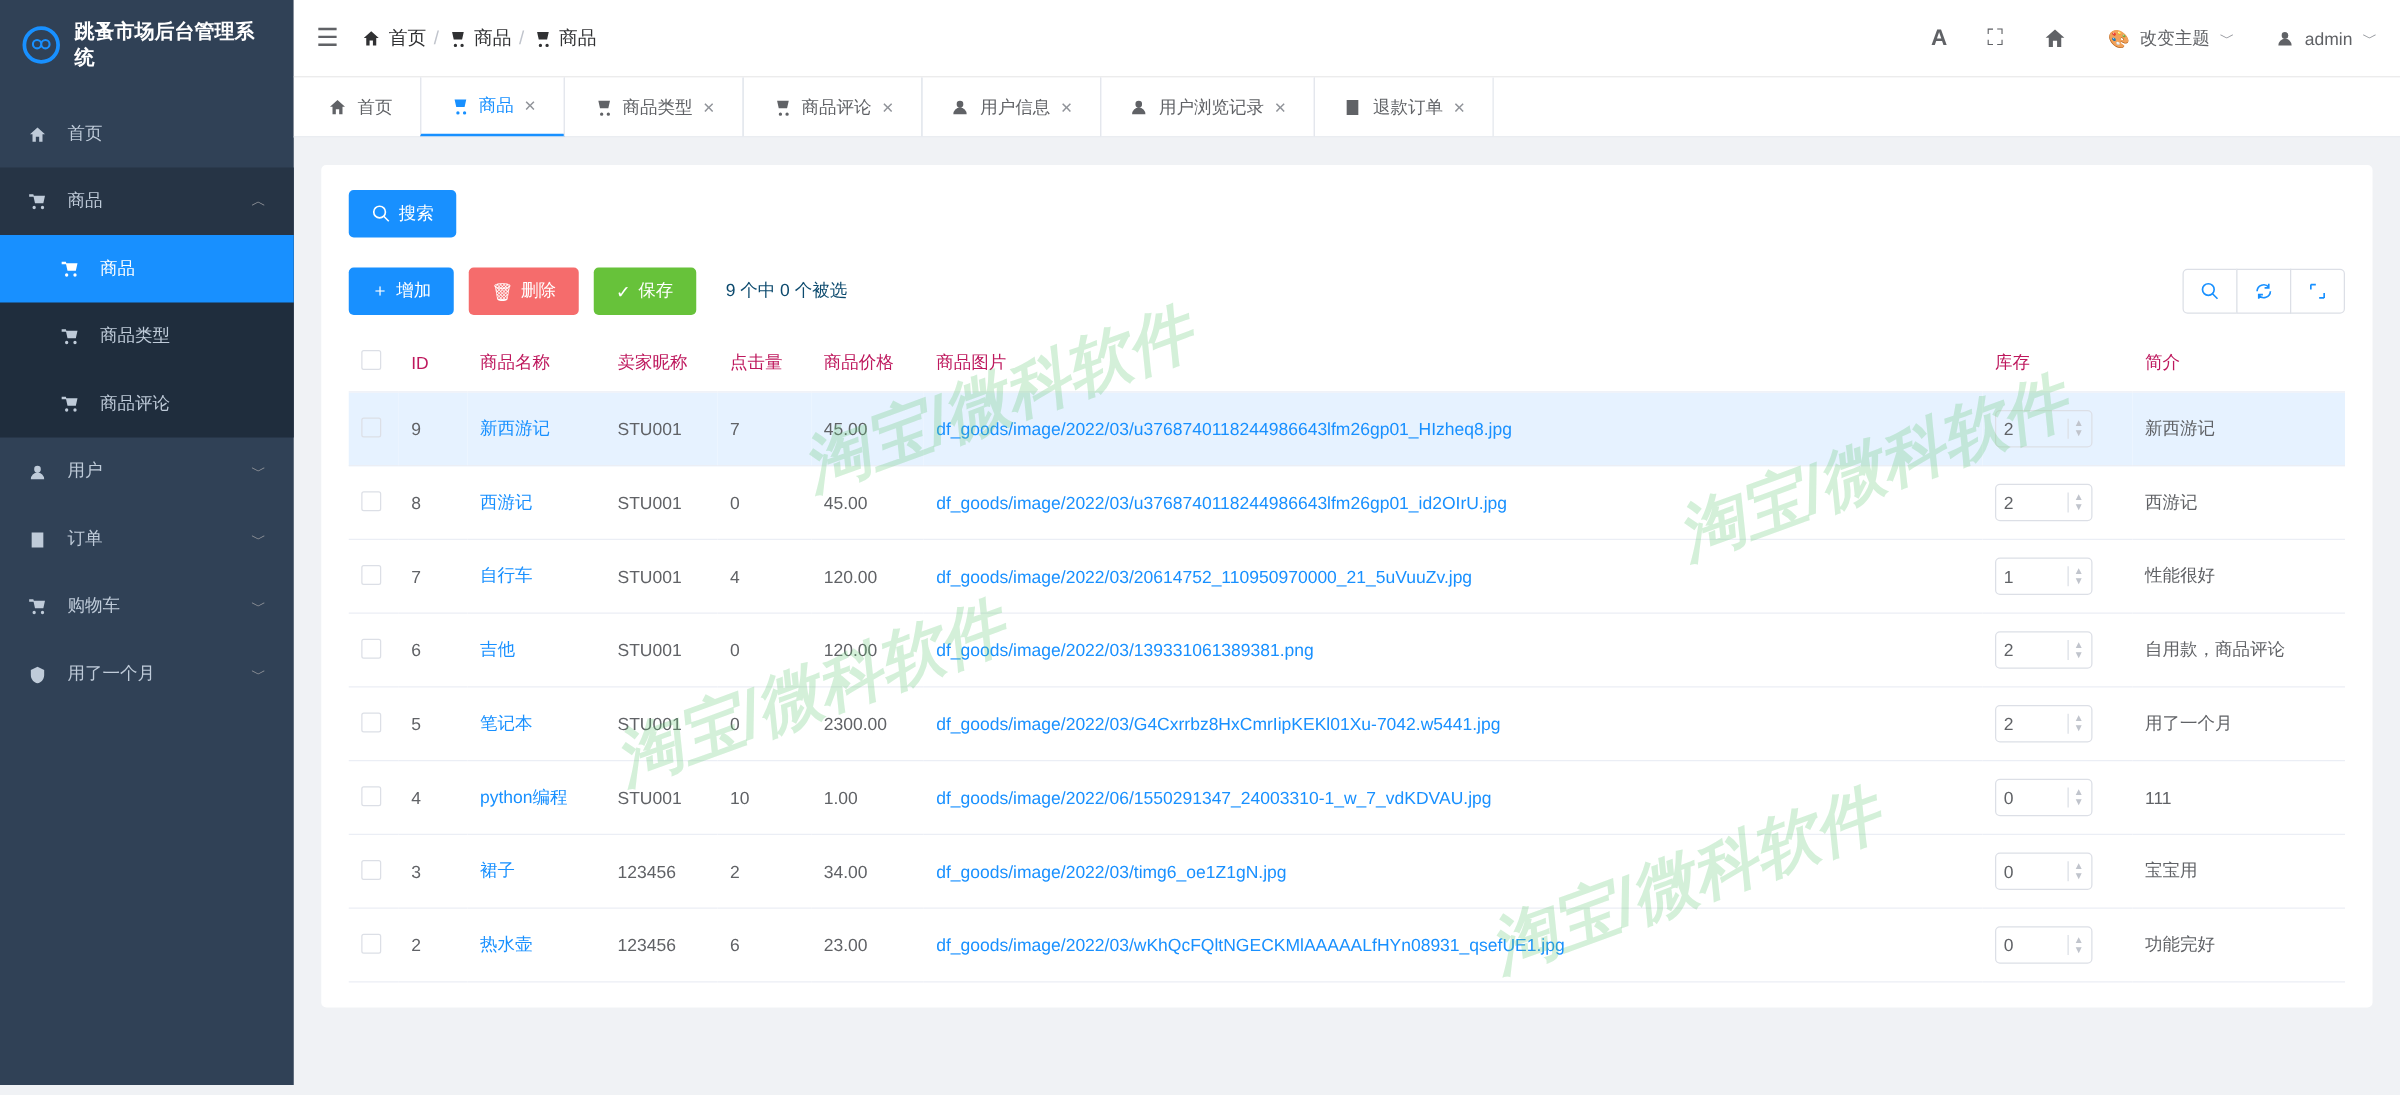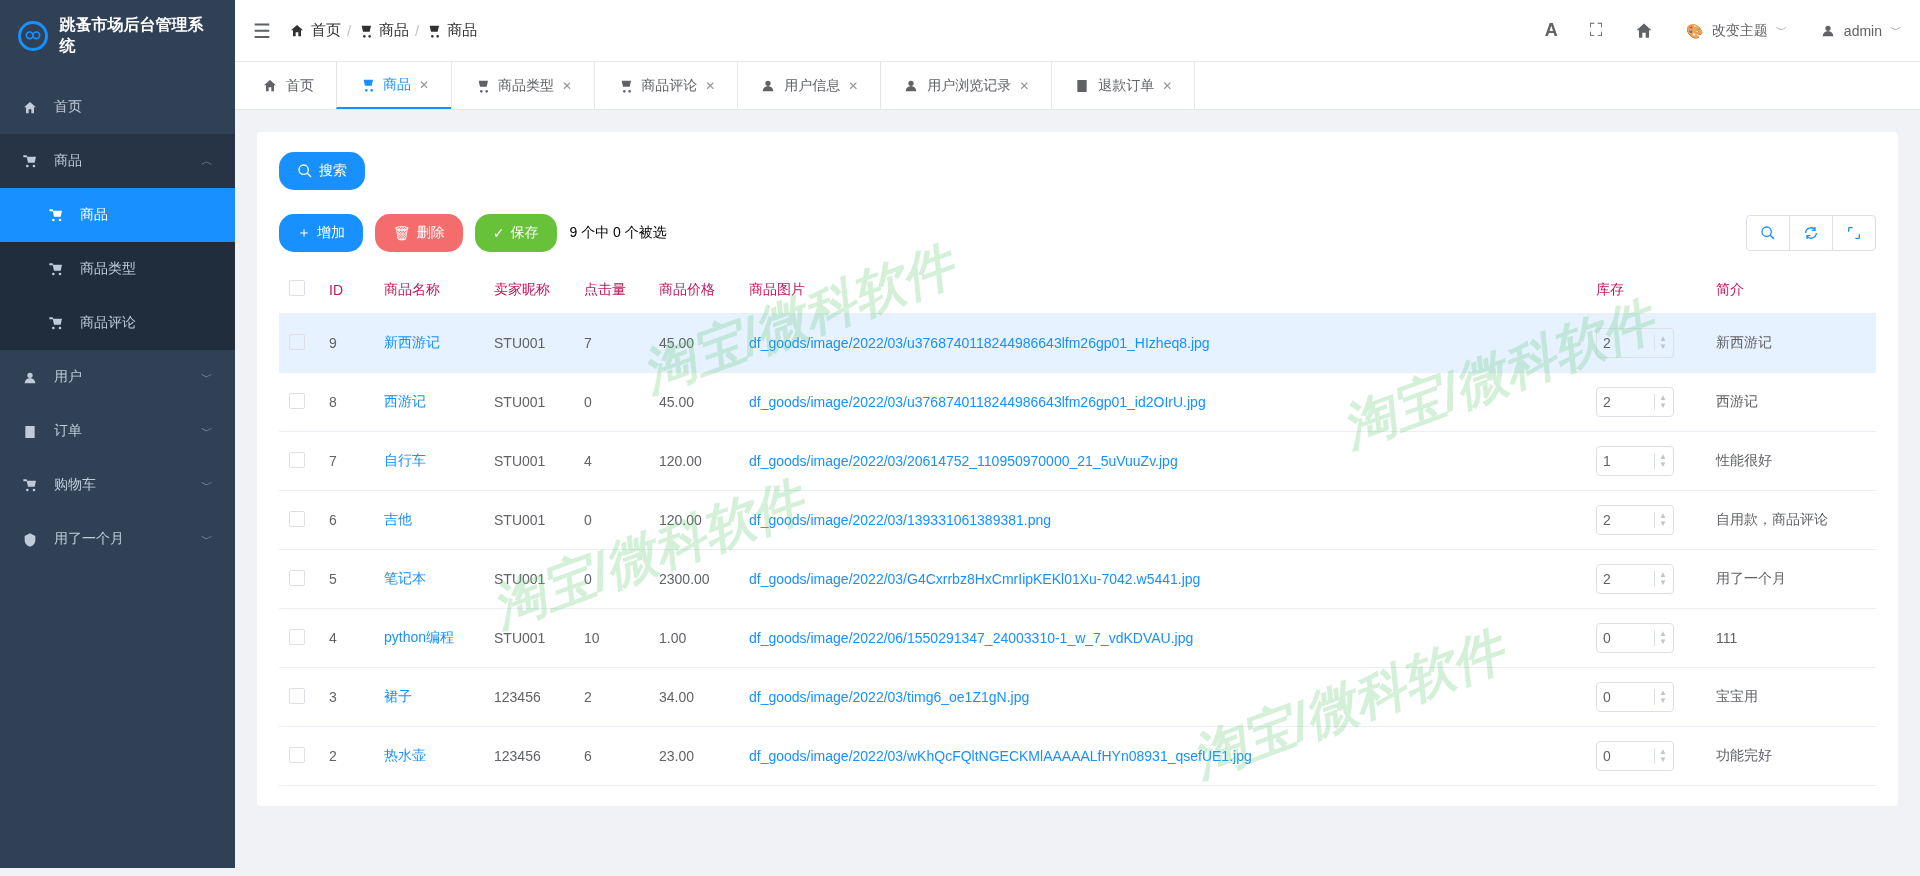--- a/index.html
+++ b/index.html
@@ -44,32 +44,32 @@
 .tab.active { color: #1890ff; border-bottom: 2px solid #1890ff; }
 .tab .close { font-size: 12px; color: #909399; }
 
 
 .content { flex: 1; padding: 22px; overflow: auto; }
 .card { background: #fff; border-radius: 4px; padding: 20px 22px; }
 
 .search-row { display: flex; gap: 12px; margin-bottom: 24px; }
 .search-input { width: 240px; height: 38px; border: 1px solid #dcdfe6; border-radius: 4px; display: flex; align-items: center; padding: 0 12px; color: #c0c4cc; }
 .search-input input { border: none; outline: none; flex: 1; font-size: 14px; color: #606266; }
-.btn { height: 38px; display: inline-flex; align-items: center; gap: 6px; padding: 0 18px; border: none; border-radius: 15px; font-size: 14px; cursor: pointer; color: #fff; }
+.btn { height: 38px; display: inline-flex; align-items: center; gap: 6px; padding: 0 18px; border: none; border-radius: 4px; font-size: 14px; cursor: pointer; color: #fff; }
 .btn-primary { background: #1890ff; }
 .btn-danger { background: #f56c6c; }
 .btn-success { background: #67c23a; }
 
 .toolbar-row { display: flex; justify-content: space-between; align-items: center; margin-bottom: 14px; }
 .toolbar-left { display: flex; align-items: center; gap: 12px; }
 .toolbar-right { display: flex; gap: 0; }
 .toolbar-right .icon-btn { width: 44px; height: 36px; border: 1px solid #dcdfe6; background: #fff; display: flex; align-items: center; justify-content: center; cursor: pointer; color: #606266; margin-left: -1px; }
 .toolbar-right .icon-btn:first-child { border-top-left-radius: 4px; border-bottom-left-radius: 4px; margin-left: 0; }
 .toolbar-right .icon-btn:last-child { border-top-right-radius: 4px; border-bottom-right-radius: 4px; }
-.selection-text { color: #000000; margin-left: 1px; }
+.selection-text { color: #0c4a6e; margin-left: 12px; }
 
 
 .table { width: 100%; border-collapse: collapse; }
 .table th { text-align: left; padding: 14px 10px; color: #be185d; font-weight: normal; border-bottom: 1px solid #ebeef5; font-size: 14px; cursor: pointer; }
 .table th.nohdr { color: #606266; cursor: default; }
 .table td { padding: 14px 10px; border-bottom: 1px solid #ebeef5; color: #606266; font-size: 14px; }
 .table tr.highlighted td { background: #e6f2ff; }
 .table .link { color: #1890ff; }
 .table input[type="number"], .stock-input { width: 78px; height: 30px; border: 1px solid #dcdfe6; border-radius: 4px; padding: 0 6px; font-size: 14px; display: inline-flex; align-items: center; justify-content: space-between; }
 .stock-input .updown { display: flex; flex-direction: column; font-size: 8px; color: #c0c4cc; line-height: 8px; border-left: 1px solid #dcdfe6; padding-left: 4px; margin-left: 4px; }

